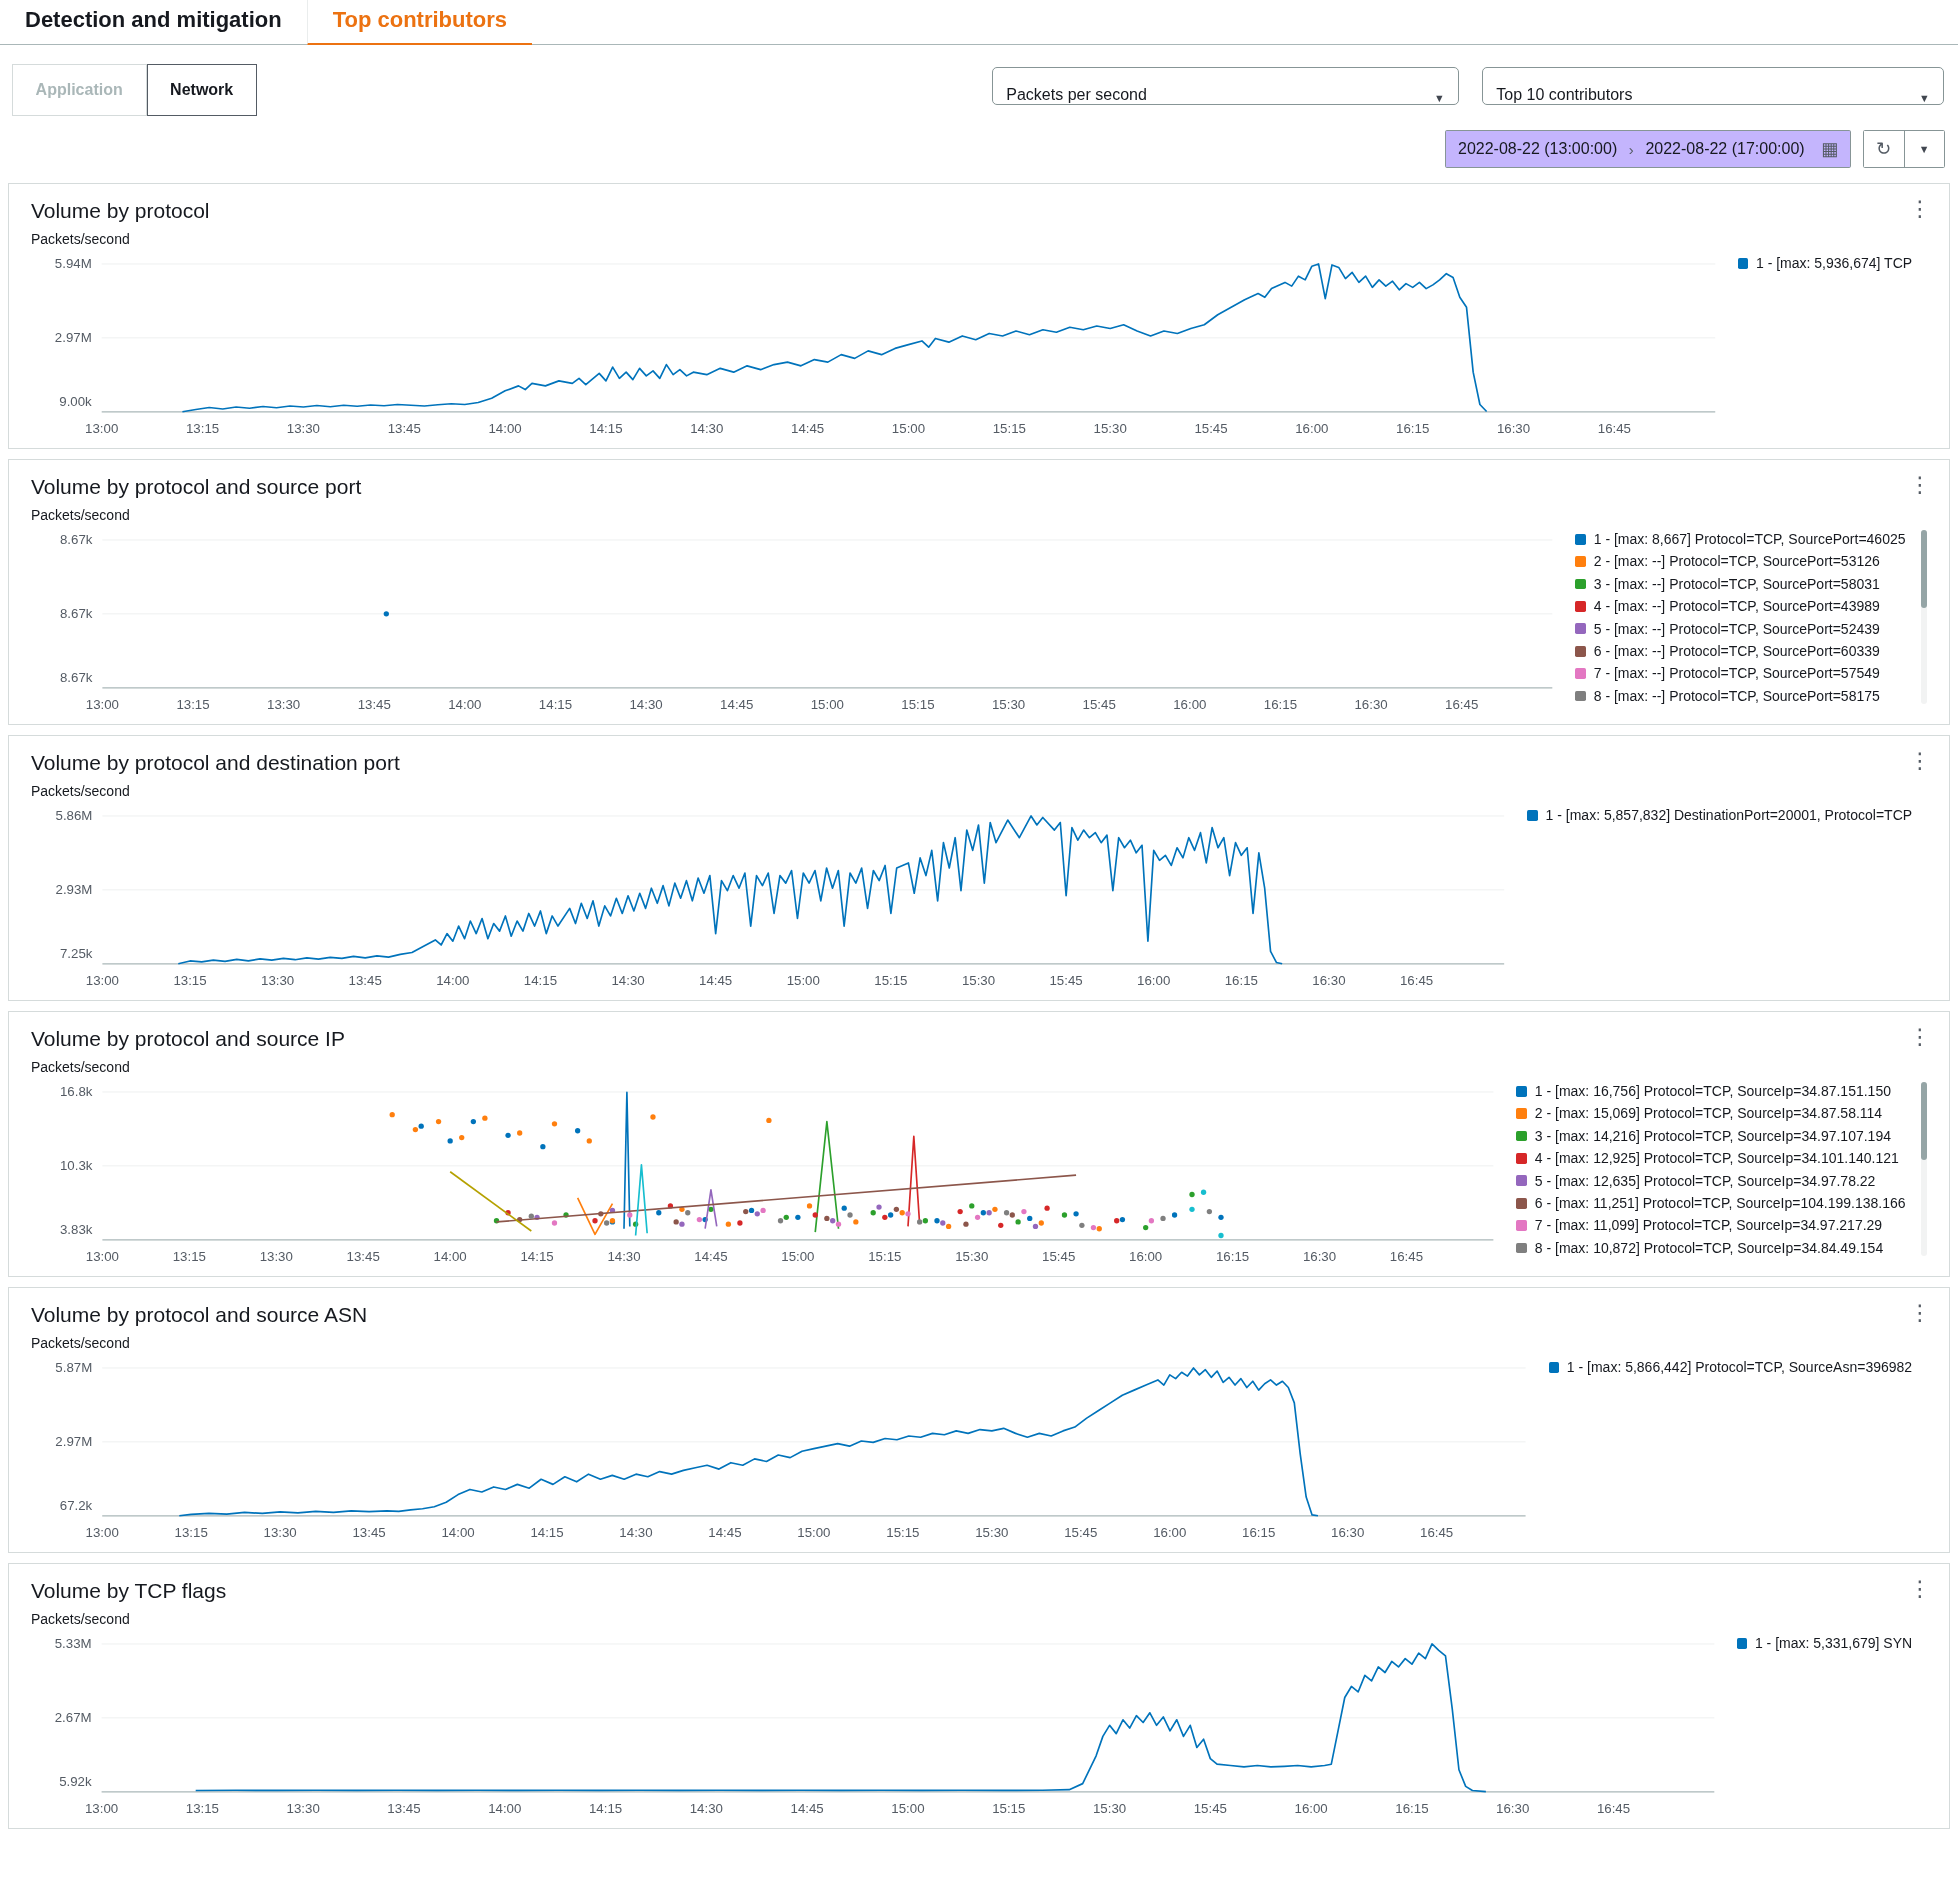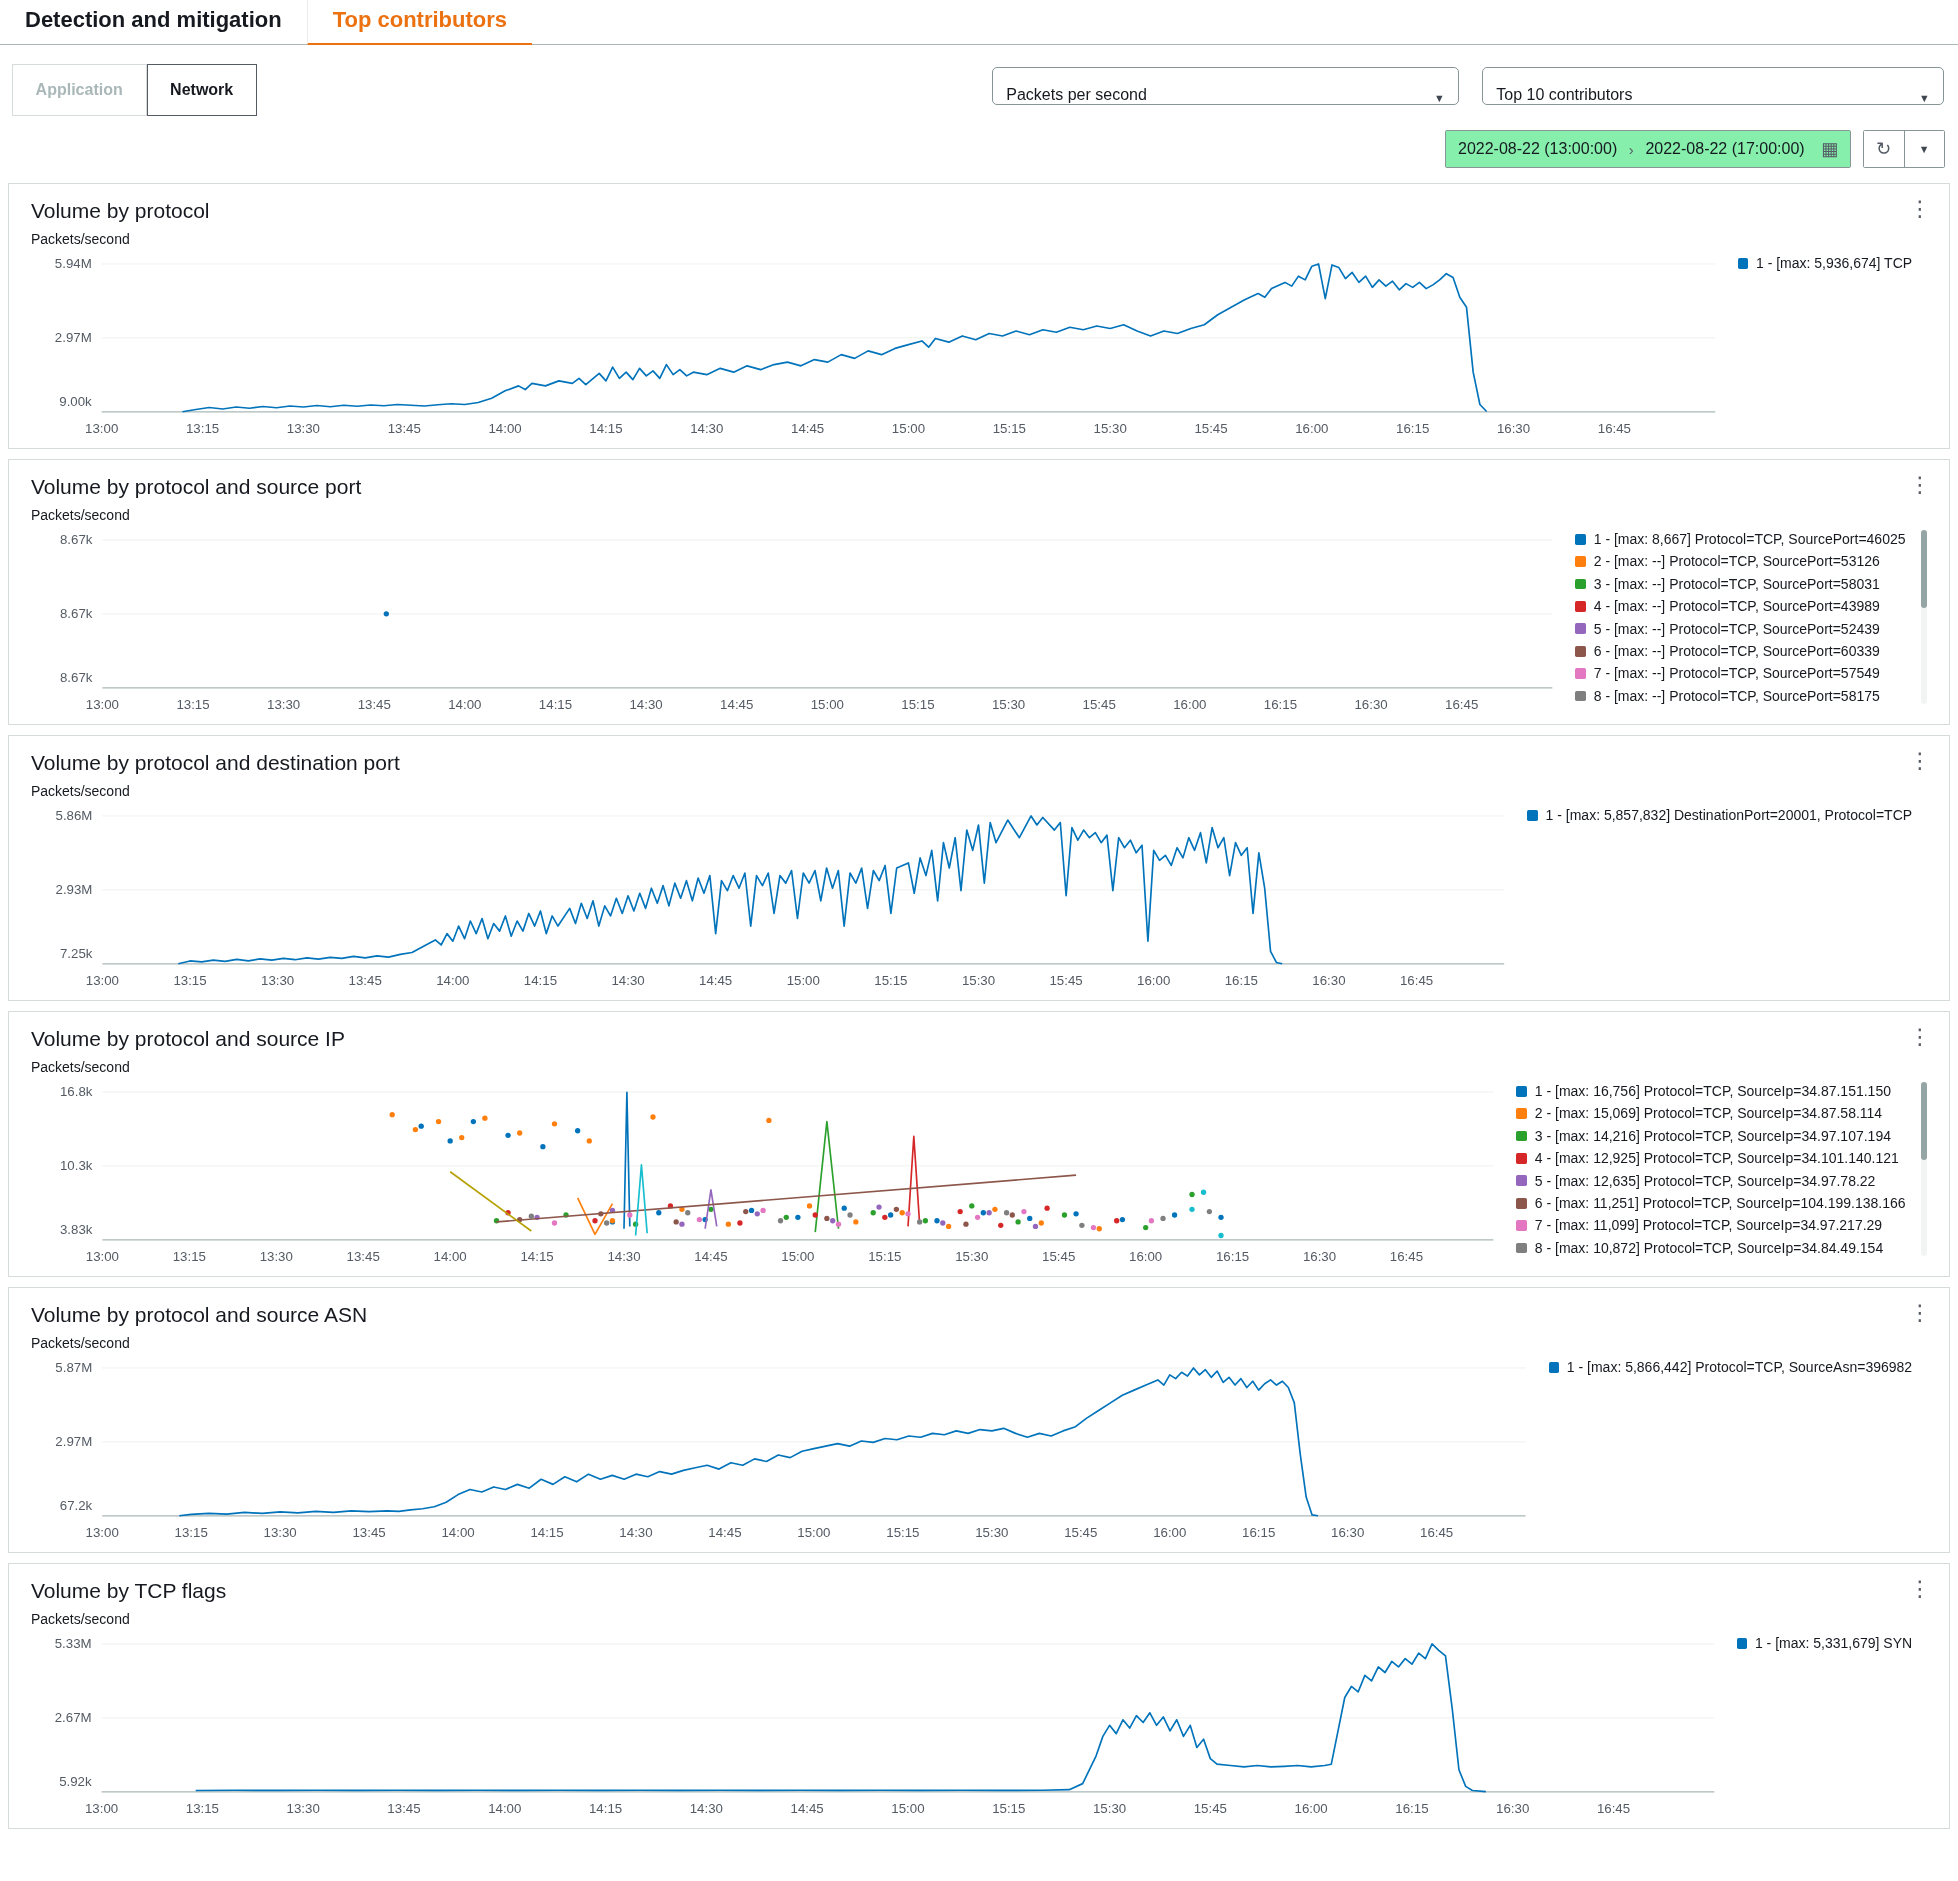--- a/index.html
+++ b/index.html
@@ -15,21 +15,21 @@
   .seg-btn{font-size:16px;font-weight:700;padding:16px 23px;background:#fff;border:0.8px solid #d5dbdb;color:#aab7b8;cursor:default;}
   .seg-btn.selected{border:1.7px solid #545b64;color:#16191f;cursor:pointer;padding:5.8px 22.4px;}
   .desc{width:881px;font-size:16px;line-height:1.55;margin-top:11.6px;}
   .info-link{color:#0073bb;font-weight:700;margin-left:11.6px;text-decoration:none;cursor:pointer;}
   .select{position:absolute;top:21.6px;height:38px;border:0.8px solid #879596;border-radius:5px;background:#fff;display:flex;align-items:flex-end;justify-content:space-between;padding:0 13.3px;font-size:16px;cursor:pointer;box-sizing:border-box;}
   .select .caret{font-size:10.8px;color:#414750;margin-left:13.3px;}
   .select.metric{left:992px;width:467px;}
   .select.count{left:1482px;width:462px;}
   
   .date-row{display:flex;justify-content:flex-end;align-items:center;gap:11.6px;padding:11.6px 13.3px 15px;}
-  .date-range{display:flex;align-items:center;gap:11.6px;border:0.8px solid #879596;border-radius:1.7px;height:38px;padding:0 11.6px;font-size:16px;background:#86efac;cursor:pointer;box-sizing:border-box;}
+  .date-range{display:flex;align-items:center;gap:11.6px;border:0.8px solid #879596;border-radius:1.7px;height:38px;padding:0 11.6px;font-size:16px;background:#c4b5fd;cursor:pointer;box-sizing:border-box;}
   .date-sep{color:#545b64;font-size:15px;}
   .cal-icon{color:#545b64;font-size:18.3px;margin-left:5px;}
   .split{display:flex;border:0.8px solid #879596;border-radius:1.7px;overflow:hidden;height:38px;box-sizing:border-box;}
   .split button{width:40px;border:none;background:#fff;color:#545b64;font-size:18.3px;cursor:pointer;display:flex;align-items:center;justify-content:center;}
   .split button + button{border-left:0.8px solid #879596;font-size:10.8px;color:#414750;}
   
   .panels{padding:0 8.3px 10px;}
   .panel{border:0.8px solid #d5dbdb;background:#fff;height:266px;box-sizing:border-box;margin-bottom:10px;padding:13.3px 21.6px 5px;position:relative;}
   .panel-title{font-size:21px;font-weight:400;margin:0;line-height:25px;}
   .kebab{position:absolute;top:10px;right:11.6px;border:none;background:transparent;font-size:21.6px;color:#545b64;cursor:pointer;line-height:1;padding:3.3px 6.6px;}

